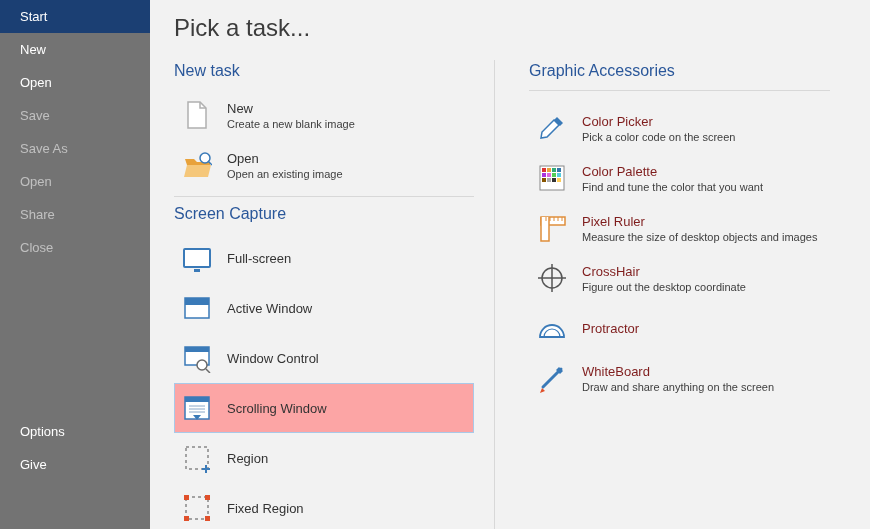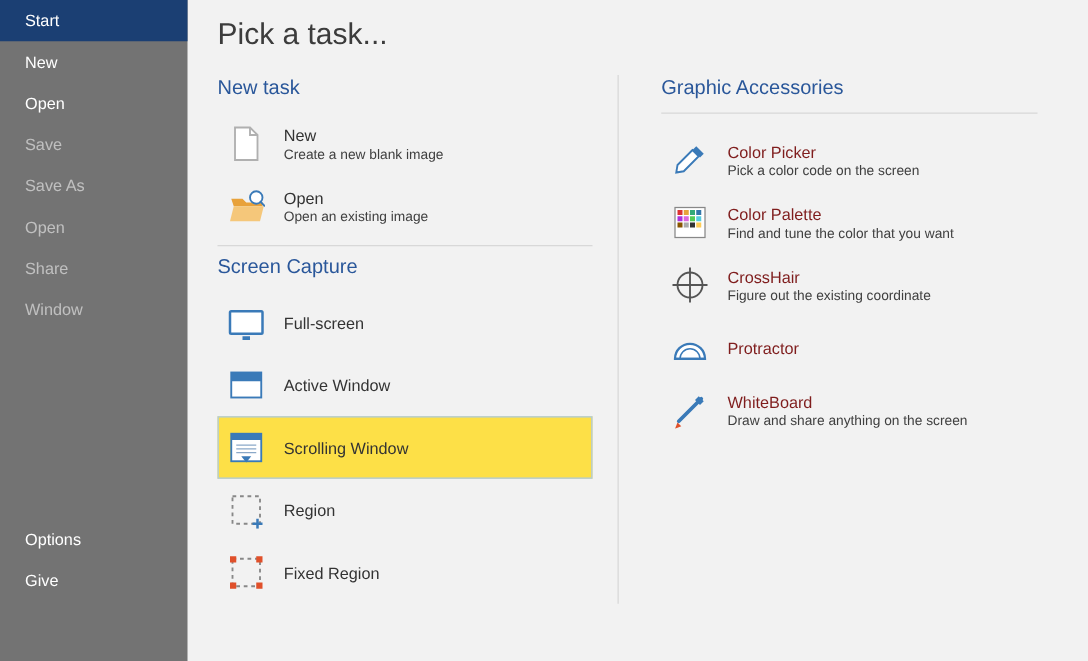--- a/index.html
+++ b/index.html
@@ -19,21 +19,21 @@
   .page-title { font-size: 24px; font-weight: 300; color: #3c3c3c; margin-bottom: 18px; }
   .columns { display: flex; }
   .col-left { width: 320px; padding-right: 20px; }
   .col-right { flex: 1; padding-left: 34px; }
   .divider { width: 1px; background: #d8d8d8; }
 
   .section-title { color: #2a579a; font-size: 16px; font-weight: 400; margin-bottom: 10px; margin-top: 2px; }
   .hr { border: none; border-top: 1px solid #d8d8d8; margin: 6px 0 8px 0; }
 
   .task { display: flex; align-items: center; padding: 8px 6px; cursor: pointer; border: 1px solid transparent; }
-  .task.selected { background: #fde047; border-color: #a9c9e8; }
+  .task.selected { background: #fca5a5; border-color: #a9c9e8; }
   .task .iconwrap { width: 32px; height: 32px; display: flex; align-items: center; justify-content: center; margin-right: 14px; flex-shrink: 0; }
   .task .txt { display: flex; flex-direction: column; }
   .task .t-title { font-size: 13px; color: #7f1d1d; }
   .task .t-desc { font-size: 11px; color: #404040; margin-top: 2px; }
 
   .col-left .task .t-title { color: #333; }
   .hr.top { margin-bottom: 12px; }
 
   svg { display: block; }
 </style>
@@ -43,21 +43,21 @@
 <div class="root">
   <div class="sidebar">
     <div class="group" id="sidebar-main">
         <div class="sidebar-item selected">Start</div>
         <div class="sidebar-item">New</div>
         <div class="sidebar-item">Open</div>
         <div class="sidebar-item dim">Save</div>
         <div class="sidebar-item dim">Save As</div>
         <div class="sidebar-item dim">Open</div>
         <div class="sidebar-item dim">Share</div>
-        <div class="sidebar-item dim">Window</div>
+        <div class="sidebar-item dim">Close</div>
       </div>
     <div class="spacer"></div>
     <div class="group" id="sidebar-footer" style="padding-bottom:48px;">
         <div class="sidebar-item">Options</div>
         <div class="sidebar-item">Give</div>
       </div>
   </div>
 
   <div class="main">
     <div class="page-title">Pick a task...</div>
@@ -105,20 +105,30 @@
             <div class="task">
               <span class="iconwrap">
                 <svg width="30" height="30" viewBox="0 0 30 30">
                   <use href="#ic-active-window"></use>
                 </svg>
               </span>
               <span class="txt">
                 <span class="t-title">Active Window</span>
               </span>
             </div>
+            <div class="task">
+              <span class="iconwrap">
+                <svg width="30" height="30" viewBox="0 0 30 30">
+                  <use href="#ic-window-control"></use>
+                </svg>
+              </span>
+              <span class="txt">
+                <span class="t-title">Window Control</span>
+              </span>
+            </div>
             <div class="task selected">
               <span class="iconwrap">
                 <svg width="30" height="30" viewBox="0 0 30 30">
                   <use href="#ic-scrolling-window"></use>
                 </svg>
               </span>
               <span class="txt">
                 <span class="t-title">Scrolling Window</span>
               </span>
             </div>
@@ -167,26 +177,37 @@
                 </svg>
               </span>
               <span class="txt">
                 <span class="t-title">Color Palette</span>
                 <span class="t-desc">Find and tune the color that you want</span>
               </span>
             </div>
             <div class="task">
               <span class="iconwrap">
                 <svg width="30" height="30" viewBox="0 0 30 30">
+                  <use href="#ic-pixel-ruler"></use>
+                </svg>
+              </span>
+              <span class="txt">
+                <span class="t-title">Pixel Ruler</span>
+                <span class="t-desc">Measure the size of desktop objects and images</span>
+              </span>
+            </div>
+            <div class="task">
+              <span class="iconwrap">
+                <svg width="30" height="30" viewBox="0 0 30 30">
                   <use href="#ic-crosshair"></use>
                 </svg>
               </span>
               <span class="txt">
                 <span class="t-title">CrossHair</span>
-                <span class="t-desc">Figure out the existing coordinate</span>
+                <span class="t-desc">Figure out the desktop coordinate</span>
               </span>
             </div>
             <div class="task">
               <span class="iconwrap">
                 <svg width="30" height="30" viewBox="0 0 30 30">
                   <use href="#ic-protractor"></use>
                 </svg>
               </span>
               <span class="txt">
                 <span class="t-title">Protractor</span>

